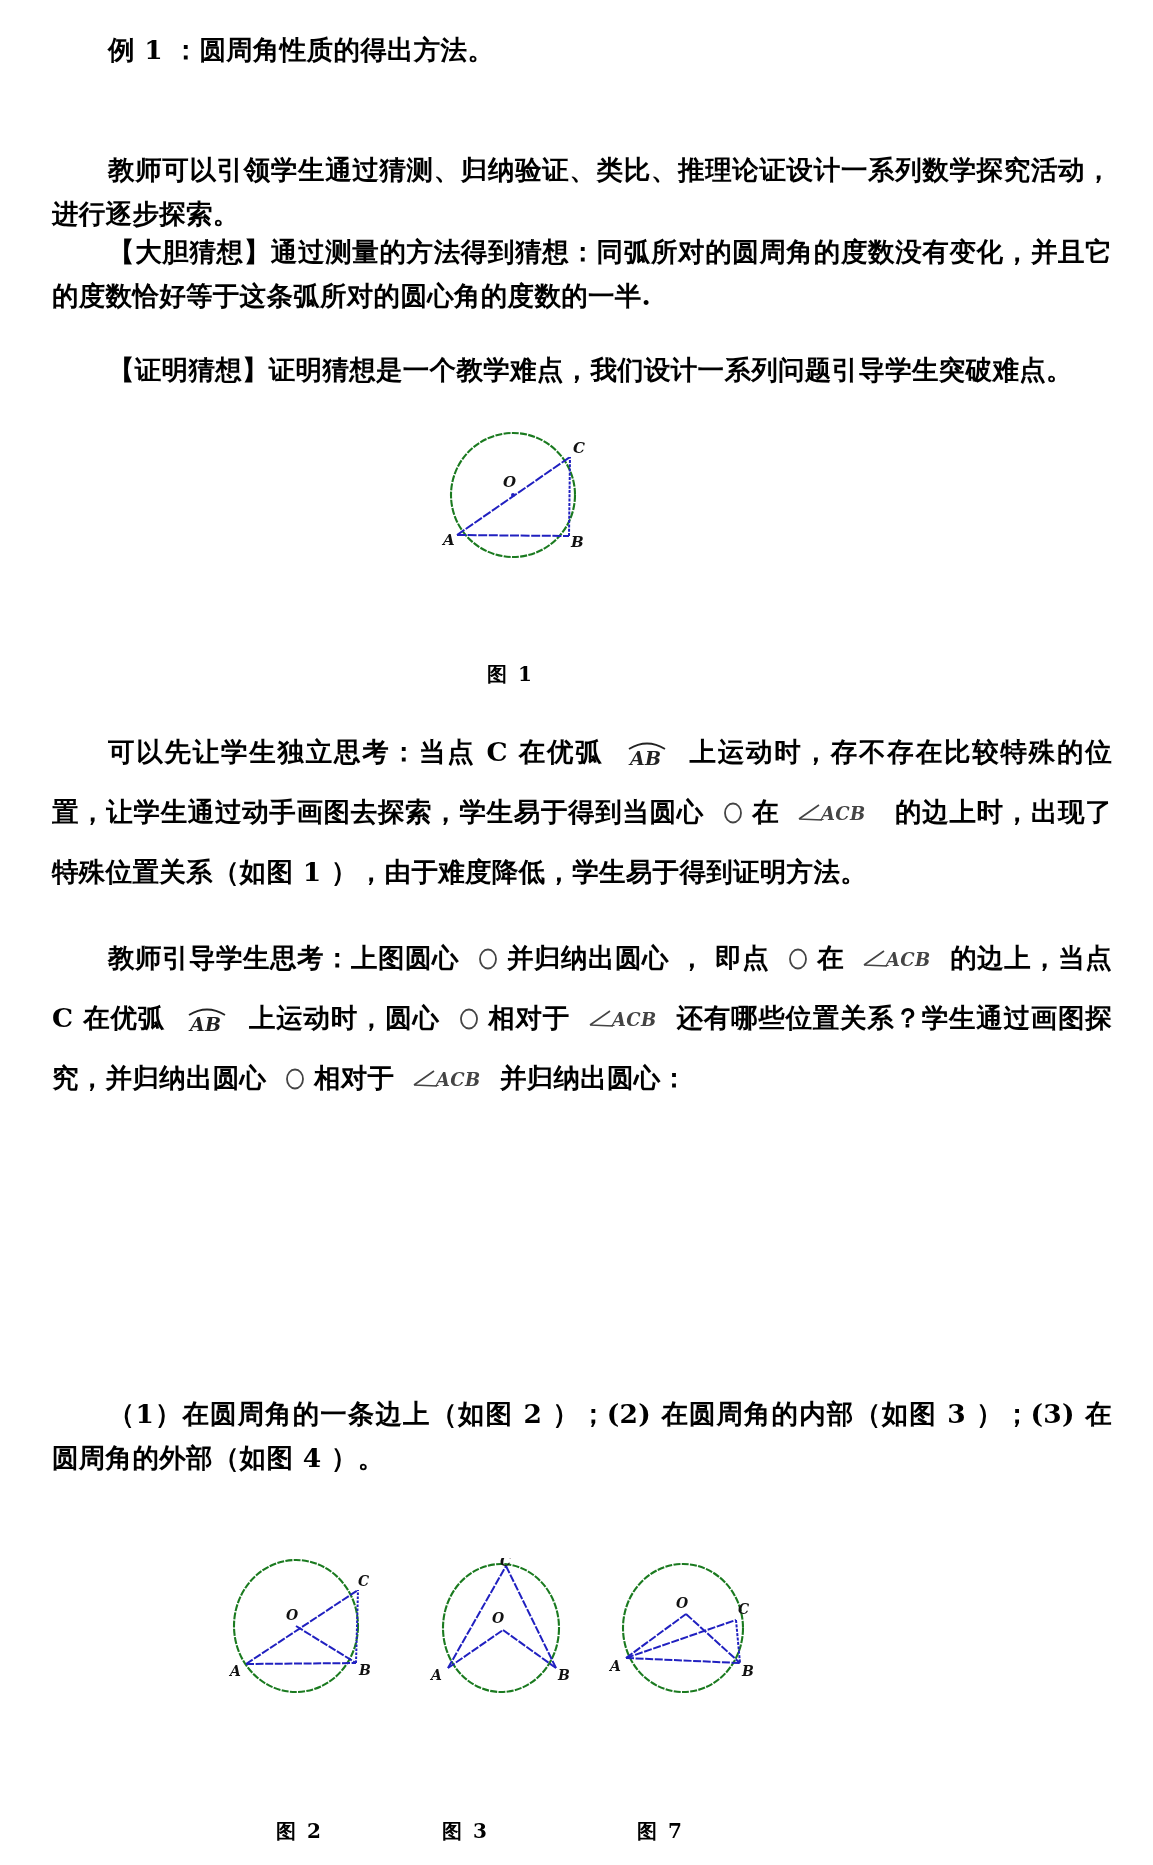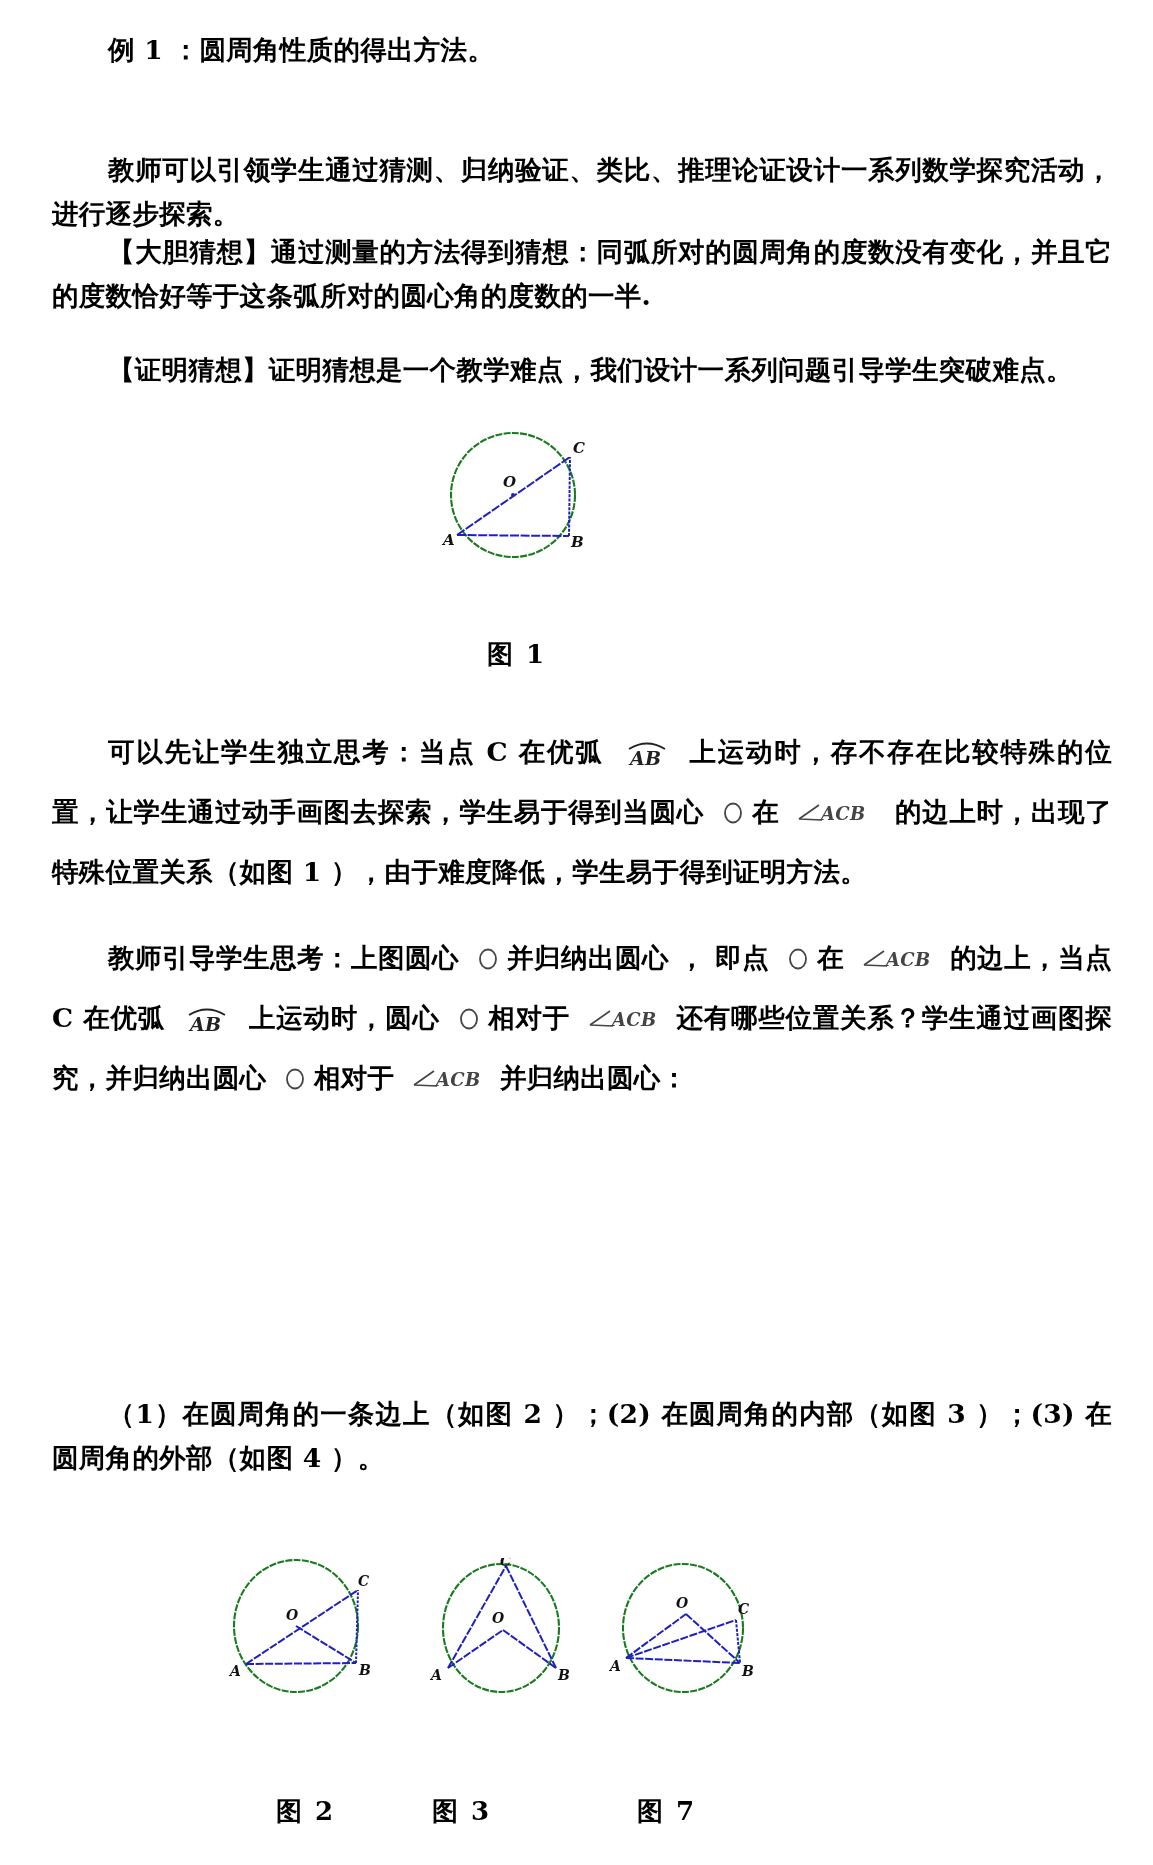--- a/index.html
+++ b/index.html
@@ -42,25 +42,26 @@
   .inline-math {
     display: inline-block;
     vertical-align: -6px;
     margin: 0 6px;
     position: relative;
   }
   .mi-svg { display: block; }
 
   .fig-caption {
     position: absolute;
-    font-size: 26px;
+    font-size: 20px;
     font-weight: bold;
     font-family: "DejaVu Serif", "Liberation Serif", serif;
     letter-spacing: 2px;
     white-space: nowrap;
+    margin-top: 24px;
   }
   .figure-box {
     position: absolute;
   }
   .fig-label {
     font-family: "DejaVu Serif", "Liberation Serif", serif;
     font-style: italic;
     font-weight: bold;
     font-size: 15px;
     fill: #111111;
@@ -205,17 +206,17 @@
       <line x1="78" y1="56" x2="132" y2="105" stroke="#2020c0" stroke-width="2" stroke-dasharray="8 1.6"></line>
       <text class="fig-label-sm" x="68" y="50">O</text>
       <text class="fig-label-sm" x="2" y="113">A</text>
       <text class="fig-label-sm" x="134" y="118">B</text>
       <text class="fig-label-sm" x="130" y="56">C</text>
     </svg>
   </div>
 
   <div class="fig-caption" style="left:276px; top:1794px;">图 2</div>
 
-  <div class="fig-caption" style="left:432px; top:1794px;">图 3</div>
+  <div class="fig-caption" style="left:442px; top:1794px;">图 3</div>
 
   <div class="fig-caption" style="left:637px; top:1794px;">图 7</div>
 
 </div>
 
 </body></html>

